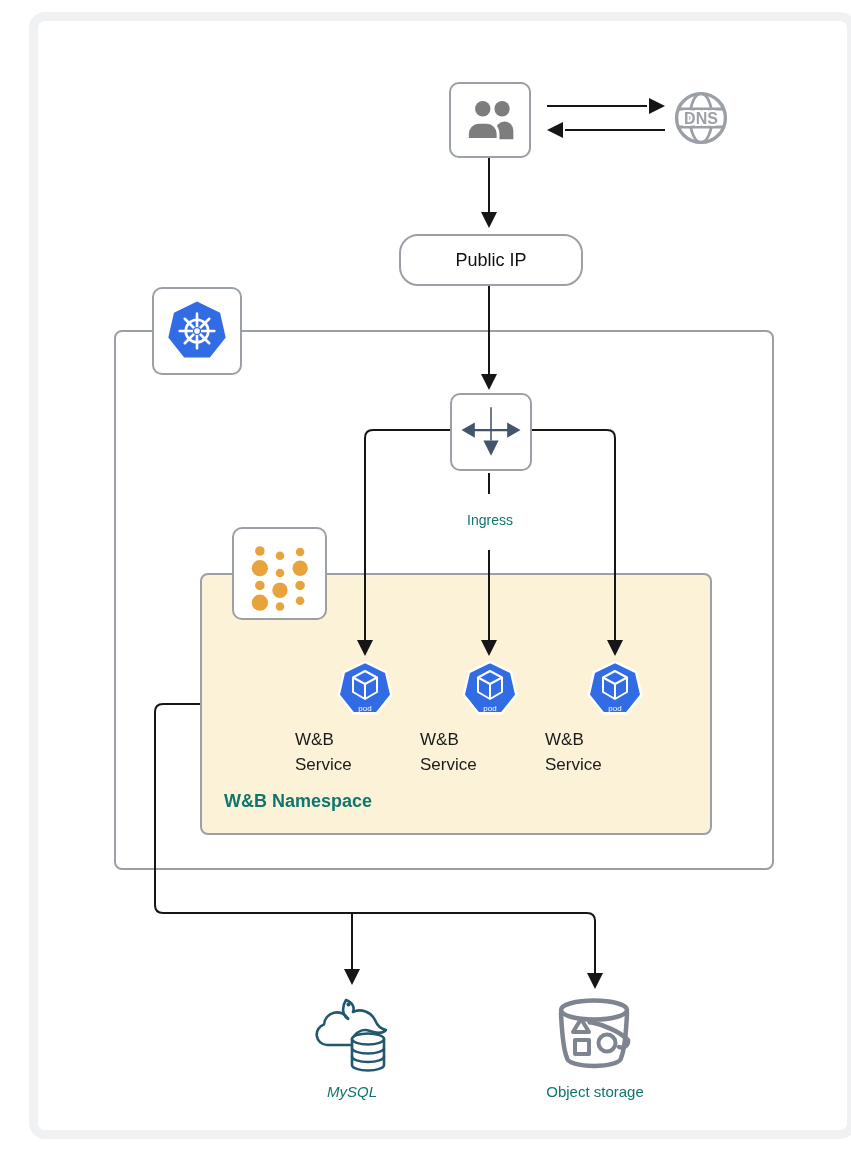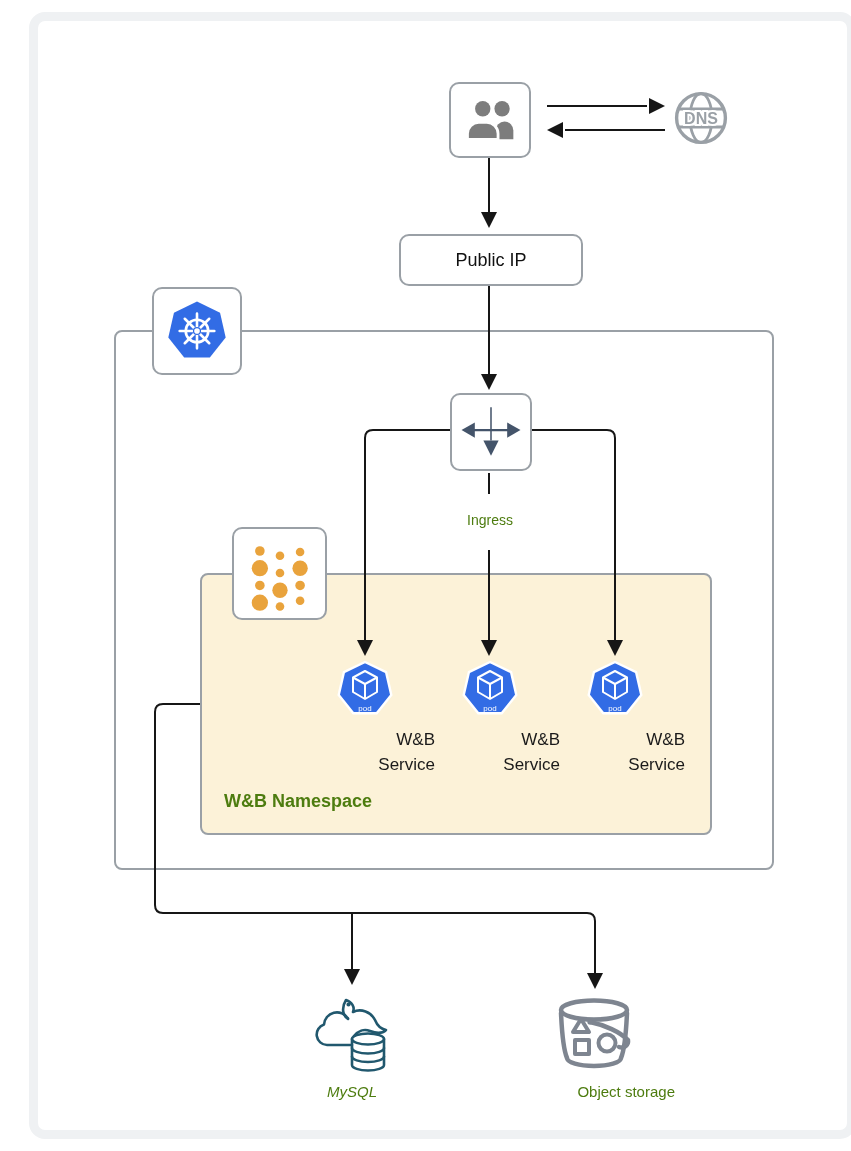--- a/index.html
+++ b/index.html
@@ -13,26 +13,26 @@
               display:flex; align-items:center; justify-content:center; }
 
   .k8s-box { position:absolute; left:97px; top:330px; width:660px; height:540px;
              border:2px solid #9aa0a6; border-radius:8px; background:transparent; }
 
   .ns-box { position:absolute; left:183px; top:573px; width:512px; height:262px;
             background:#fcf2d8; border:2px solid #9aa0a6; border-radius:8px; }
 
   .svg-layer { position:absolute; left:0; top:0; width:851px; height:1151px; pointer-events:none; }
 
-  .label { position:absolute; color:#4d7c0f; text-align:center; }
+  .label { position:absolute; color:#0f766e; text-align:center; }
   .lbl-ingress { left:403px; top:512px; width:140px; font-size:14px; }
-  .pod-label { position:absolute; width:140px; text-align:right; font-size:17px; line-height:25px; color:#1a1a1a; }
+  .pod-label { position:absolute; width:140px; text-align:left; font-size:17px; line-height:25px; color:#1a1a1a; }
   .lbl-namespace { left:207px; top:791px; width:260px; text-align:left; font-size:18px;font-weight:bold; }
   .lbl-mysql { left:265px; top:1083px; width:140px; font-size:15px;font-style:italic; }
-  .lbl-storage { left:498px; top:1083px; width:160px; font-size:15px;text-align:right; }
+  .lbl-storage { left:498px; top:1083px; width:160px; font-size:15px; }
 
   .icon-abs { position:absolute; }
 </style>
 </head>
 <body>
 
 <div id="canvas">
 
   <div class="frame"></div>
 
@@ -77,21 +77,21 @@
 
   <svg class="icon-abs" style="left:656px; top:90px;" width="56" height="56" viewBox="0 0 56 56">
     <g stroke="#9aa0a6" fill="none">
       <circle cx="28" cy="28" r="24.4" stroke-width="3.4"></circle>
       <ellipse cx="28" cy="28" rx="11" ry="24.4" stroke-width="2.8"></ellipse>
       <path d="M5,19 H51 M5,37 H51" stroke-width="2.8"></path>
     </g>
     <text x="28" y="34" text-anchor="middle" font-size="16" font-weight="bold" font-family="Liberation Sans, sans-serif" fill="#9aa0a6" stroke="#ffffff" stroke-width="4" paint-order="stroke">DNS</text>
   </svg>
 
-  <div class="node-box" style="left:382px; top:234px; width:184px; height:52px; border-radius:10px;">
+  <div class="node-box" style="left:382px; top:234px; width:184px; height:52px; border-radius:19px;">
     <span style="font-size:18px; color:#111;">Public IP</span>
   </div>
 
   <div class="node-box" style="left:135px; top:287px; width:90px; height:88px;">
     <svg width="78" height="76" viewBox="0 0 90 86">
       <polygon points="45,9 71.6,21.8 78.1,50.6 59.8,73.6 30.2,73.6 11.9,50.6 18.4,21.8" fill="#326ce5"></polygon>
       <g stroke="#ffffff" stroke-width="3" fill="none" stroke-linecap="round">
         <circle cx="45" cy="43" r="13"></circle>
         <path d="M45,23 V63 M25,43 H65 M30.9,28.9 L59.1,57.1 M59.1,28.9 L30.9,57.1"></path>
       </g>

